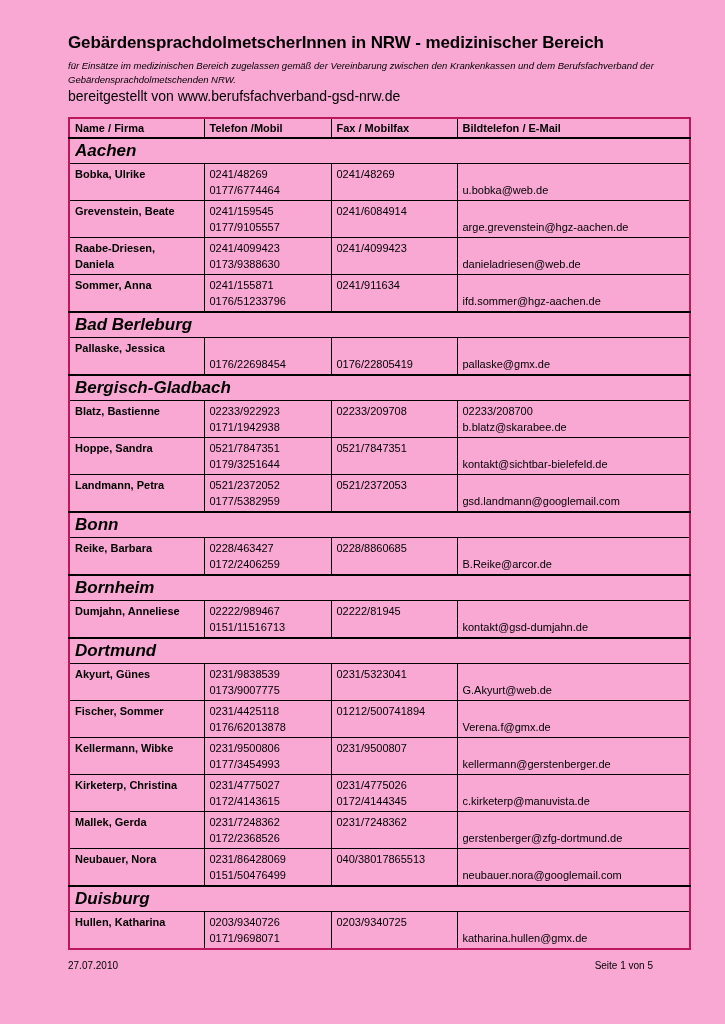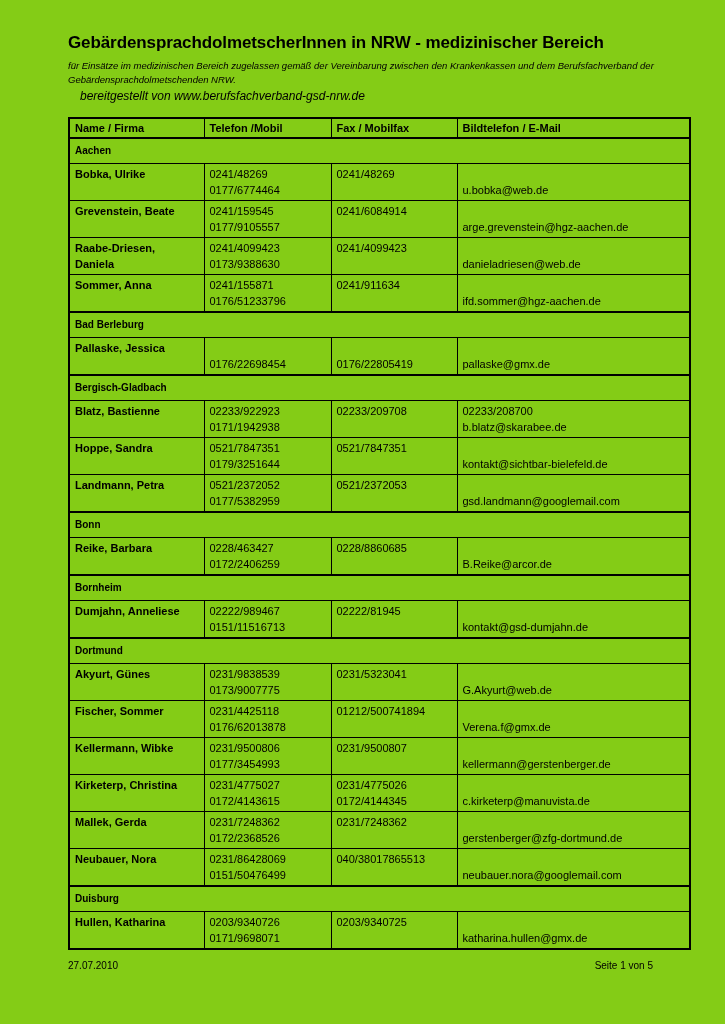--- a/index.html
+++ b/index.html
@@ -13,68 +13,68 @@
     height: 1024px;
     font-family: "Liberation Sans", sans-serif;
     color: #000000;
     overflow: hidden;
   }
   .page {
     box-sizing: border-box;
     width: 725px;
     height: 1024px;
     padding: 33px 12px 0 68px;
-    background: #84cc16;
+    background: #f9a8d4;
   }
   h1.doc-title {
     margin: 0 0 6px 0;
     font-size: 17px;
     line-height: 20px;
     font-weight: bold;
     letter-spacing: -0.1px;
     white-space: nowrap;
   }
   p.sub {
     margin: 0;
     font-size: 9.5px;
     line-height: 14px;
     white-space: nowrap;
     font-style: italic;
   }
   p.provided {
-    margin: 2px 0 0 12px;
-    font-size: 12px;
+    margin: 2px 0 0 0;
+    font-size: 14px;
     line-height: 14px;
-    font-style: italic;
     white-space: nowrap;
   }
   table.contacts {
     margin-top: 14px;
     border-collapse: collapse;
     table-layout: fixed;
     width: 621px;
-    border: 2px solid #000000;
+    border: 2px solid #be185d;
   }
   table.contacts th {
     border: 1px solid #000000;
     border-bottom-width: 2px;
     font-size: 11px;
     line-height: 14px;
     font-weight: bold;
     text-align: left;
     padding: 2px 5px;
     white-space: nowrap;
     overflow: hidden;
   }
   tr.section-row td {
     border: 1px solid #000000;
     border-top-width: 2px;
-    font-size: 10px;
+    font-size: 17px;
     line-height: 15px;
     font-weight: bold;
+    font-style: italic;
     padding: 4px 5px 5px 5px;
     white-space: nowrap;
     margin-left: 46px;
   }
   tr.data-row td {
     border: 1px solid #000000;
     vertical-align: top;
     font-size: 11px;
     padding: 2px 5px;
     overflow: hidden;

